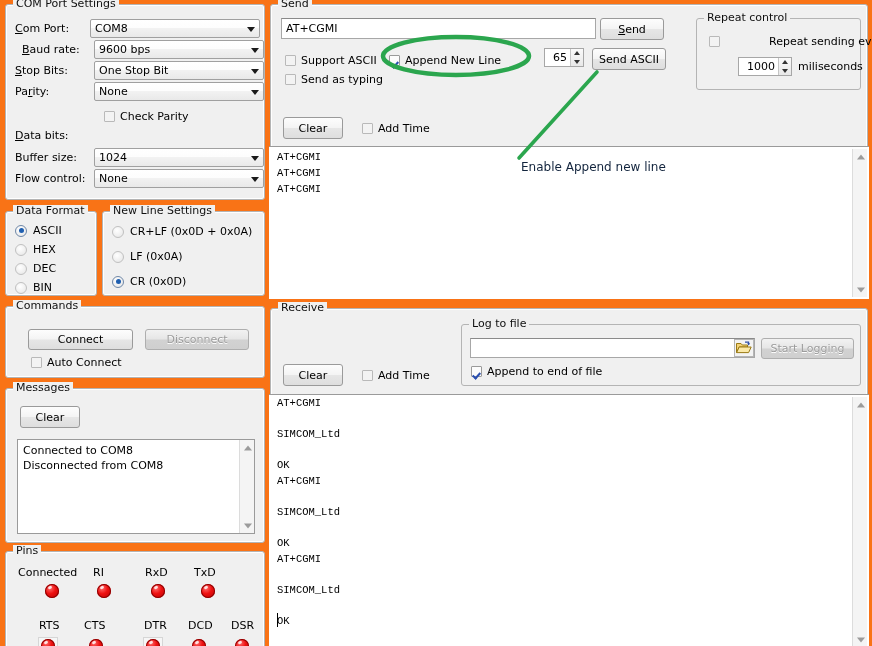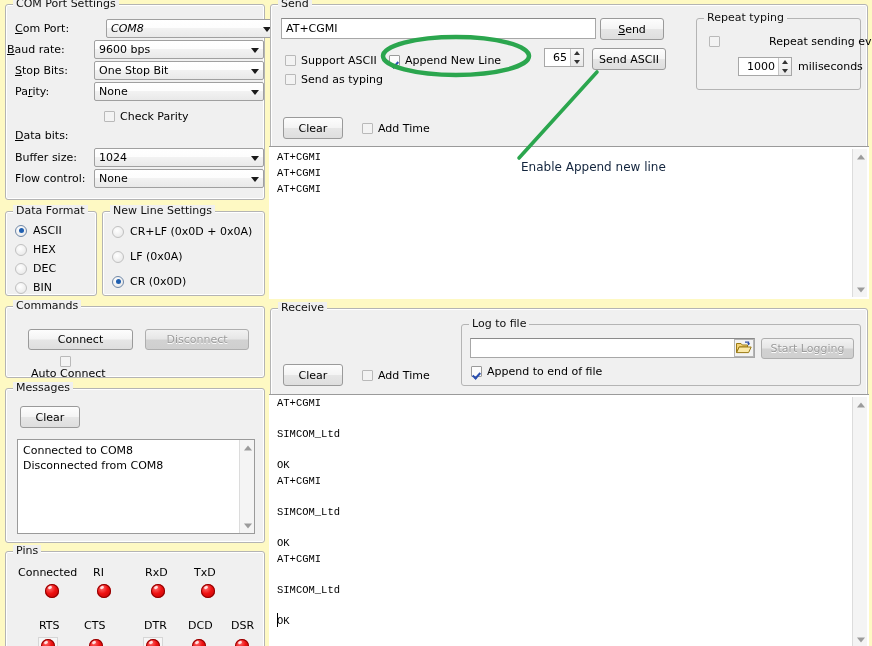--- a/index.html
+++ b/index.html
@@ -4,21 +4,21 @@
 <style>
   html, body {
     margin: 0; padding: 0;
     width: 872px; height: 646px;
     overflow: hidden;
     background: #f0f0f0;
     font-family: "DejaVu Sans", "Liberation Sans", sans-serif;
     font-size: 11px;
     color: #000;
   }
-  #root { position: relative; width: 872px; height: 646px; background: #fef9c3; }
+  #root { position: relative; width: 872px; height: 646px; background: #f97316; }
 
   
   .group {
     position: absolute;
     border: 1px solid #b4b4b4;
     border-radius: 3px;
     background: #f0f0f0;
     box-sizing: border-box;
   }
   .group > .glabel {
@@ -238,26 +238,26 @@
 </style>
 </head>
 <body>
 
 <div id="root">
 
   <div class="group dbl" style="left:5px; top:4px; width:260px; height:196px;">
     <span class="glabel">COM Port Settings</span>
 
     <span class="lbl" style="left:9px; top:17px;"><u>C</u>om Port:</span>
-    <div class="combo" style="left:100px; top:14px; width:170px;font-style:italic;">
+    <div class="combo" style="left:84px; top:14px; width:170px;">
       <span class="ctext">COM8</span>
       <span class="carrow"></span>
     </div>
 
-    <span class="lbl" style="left:1px; top:38px;"><u>B</u>aud rate:</span>
+    <span class="lbl" style="left:16px; top:38px;"><u>B</u>aud rate:</span>
     <div class="combo" style="left:88px; top:35px; width:170px;">
       <span class="ctext">9600 bps</span>
       <span class="carrow"></span>
     </div>
 
     <span class="lbl" style="left:9px; top:59px;"><u>S</u>top Bits:</span>
     <div class="combo" style="left:88px; top:56px; width:170px;">
       <span class="ctext">One Stop Bit</span>
       <span class="carrow"></span>
     </div>
@@ -325,21 +325,21 @@
       <span class="rdtxt">CR (0x0D)</span>
     </div>
   </div>
 
   <div class="group dbl" style="left:5px; top:306px; width:260px; height:72px;">
     <span class="glabel">Commands</span>
 
     <div class="btn" style="left:22px; top:22px; width:105px; height:21px;">Connect</div>
     <div class="btn disabled" style="left:139px; top:22px; width:104px; height:21px;">Disconnect</div>
 
-    <div class="cbwrap" style="left:25px; top:49px;flex-direction:column;">
+    <div class="cbwrap" style="left:25px; top:49px;">
       <span class="cbbox"></span>
       <span class="cbtxt">Auto Connect</span>
     </div>
   </div>
 
   <div class="group dbl" style="left:5px; top:388px; width:260px; height:155px;">
     <span class="glabel">Messages</span>
 
     <div class="btn" style="left:14px; top:17px; width:60px; height:22px;">Clear</div>
 
@@ -409,21 +409,21 @@
       <span class="sval">65</span>
       <span class="sbtns">
         <span class="sb up"></span>
         <span class="sb dn"></span>
       </span>
     </div>
 
     <div class="btn" style="left:321px; top:43px; width:74px; height:22px;">Send ASCII</div>
 
     <div class="group" style="left:425px; top:13px; width:165px; height:72px;">
-      <span class="glabel">Repeat typing</span>
+      <span class="glabel">Repeat control</span>
       <div class="cbwrap" style="left:12px; top:16px;gap:44px;">
         <span class="cbbox"></span>
         <span class="cbtxt">Repeat sending every</span>
       </div>
       <div class="spin" style="left:41px; top:38px; width:54px;">
         <span class="sval">1000</span>
         <span class="sbtns">
           <span class="sb up"></span>
           <span class="sb dn"></span>
         </span>

